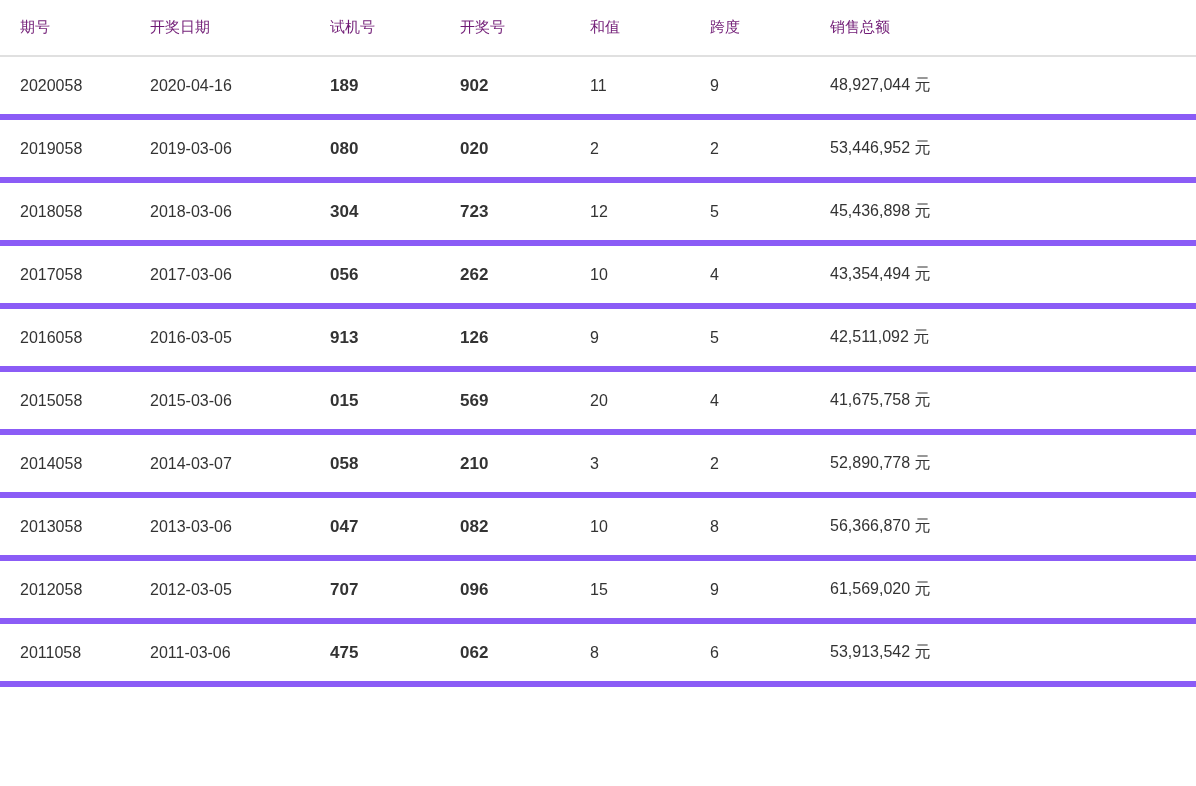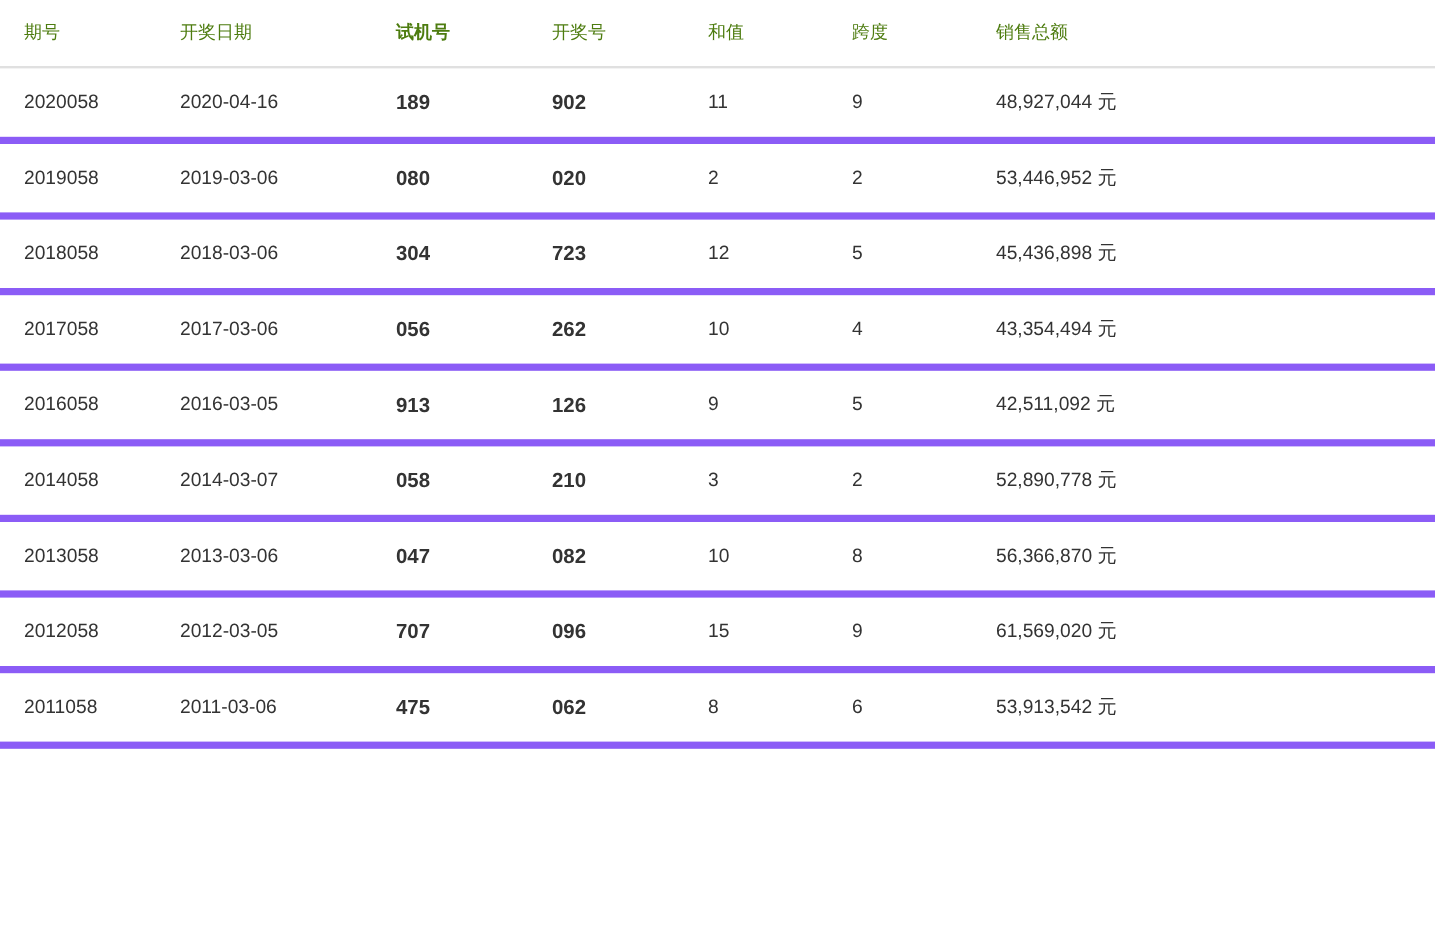--- a/index.html
+++ b/index.html
@@ -30,38 +30,38 @@
       border-bottom: 6px solid #8b5cf6;
     }
 
     th, td {
       padding: 18px 20px;
       text-align: left;
       font-weight: normal;
     }
 
     th {
-      color: #4d7c0f;
+      color: #701a75;
       font-size: 15px;
       font-weight: normal;
     }
 
     td {
       font-size: 16px;
       color: #333;
     }
 
     td.bold-num {
       font-weight: bold;
       font-size: 17px;
     }
 
     .col-qihao { width: 130px; }
     .col-date  { width: 180px; margin-top: 16px; }
-    .col-shiji { width: 130px; font-weight: bold; }
+    .col-shiji { width: 130px; }
     .col-kaijianghao { width: 130px; }
     .col-hezhi { width: 120px; }
     .col-kuadu { width: 120px; }
     .col-xiaoshou { width: auto; }
   </style>
 </head>
 <body>
 
 <table>
   <thead>
@@ -115,20 +115,29 @@
       <tr>
         <td>2016058</td>
         <td>2016-03-05</td>
         <td class="bold-num">913</td>
         <td class="bold-num">126</td>
         <td>9</td>
         <td>5</td>
         <td>42,511,092 元</td>
       </tr>
       <tr>
+        <td>2015058</td>
+        <td>2015-03-06</td>
+        <td class="bold-num">015</td>
+        <td class="bold-num">569</td>
+        <td>20</td>
+        <td>4</td>
+        <td>41,675,758 元</td>
+      </tr>
+      <tr>
         <td>2014058</td>
         <td>2014-03-07</td>
         <td class="bold-num">058</td>
         <td class="bold-num">210</td>
         <td>3</td>
         <td>2</td>
         <td>52,890,778 元</td>
       </tr>
       <tr>
         <td>2013058</td>

